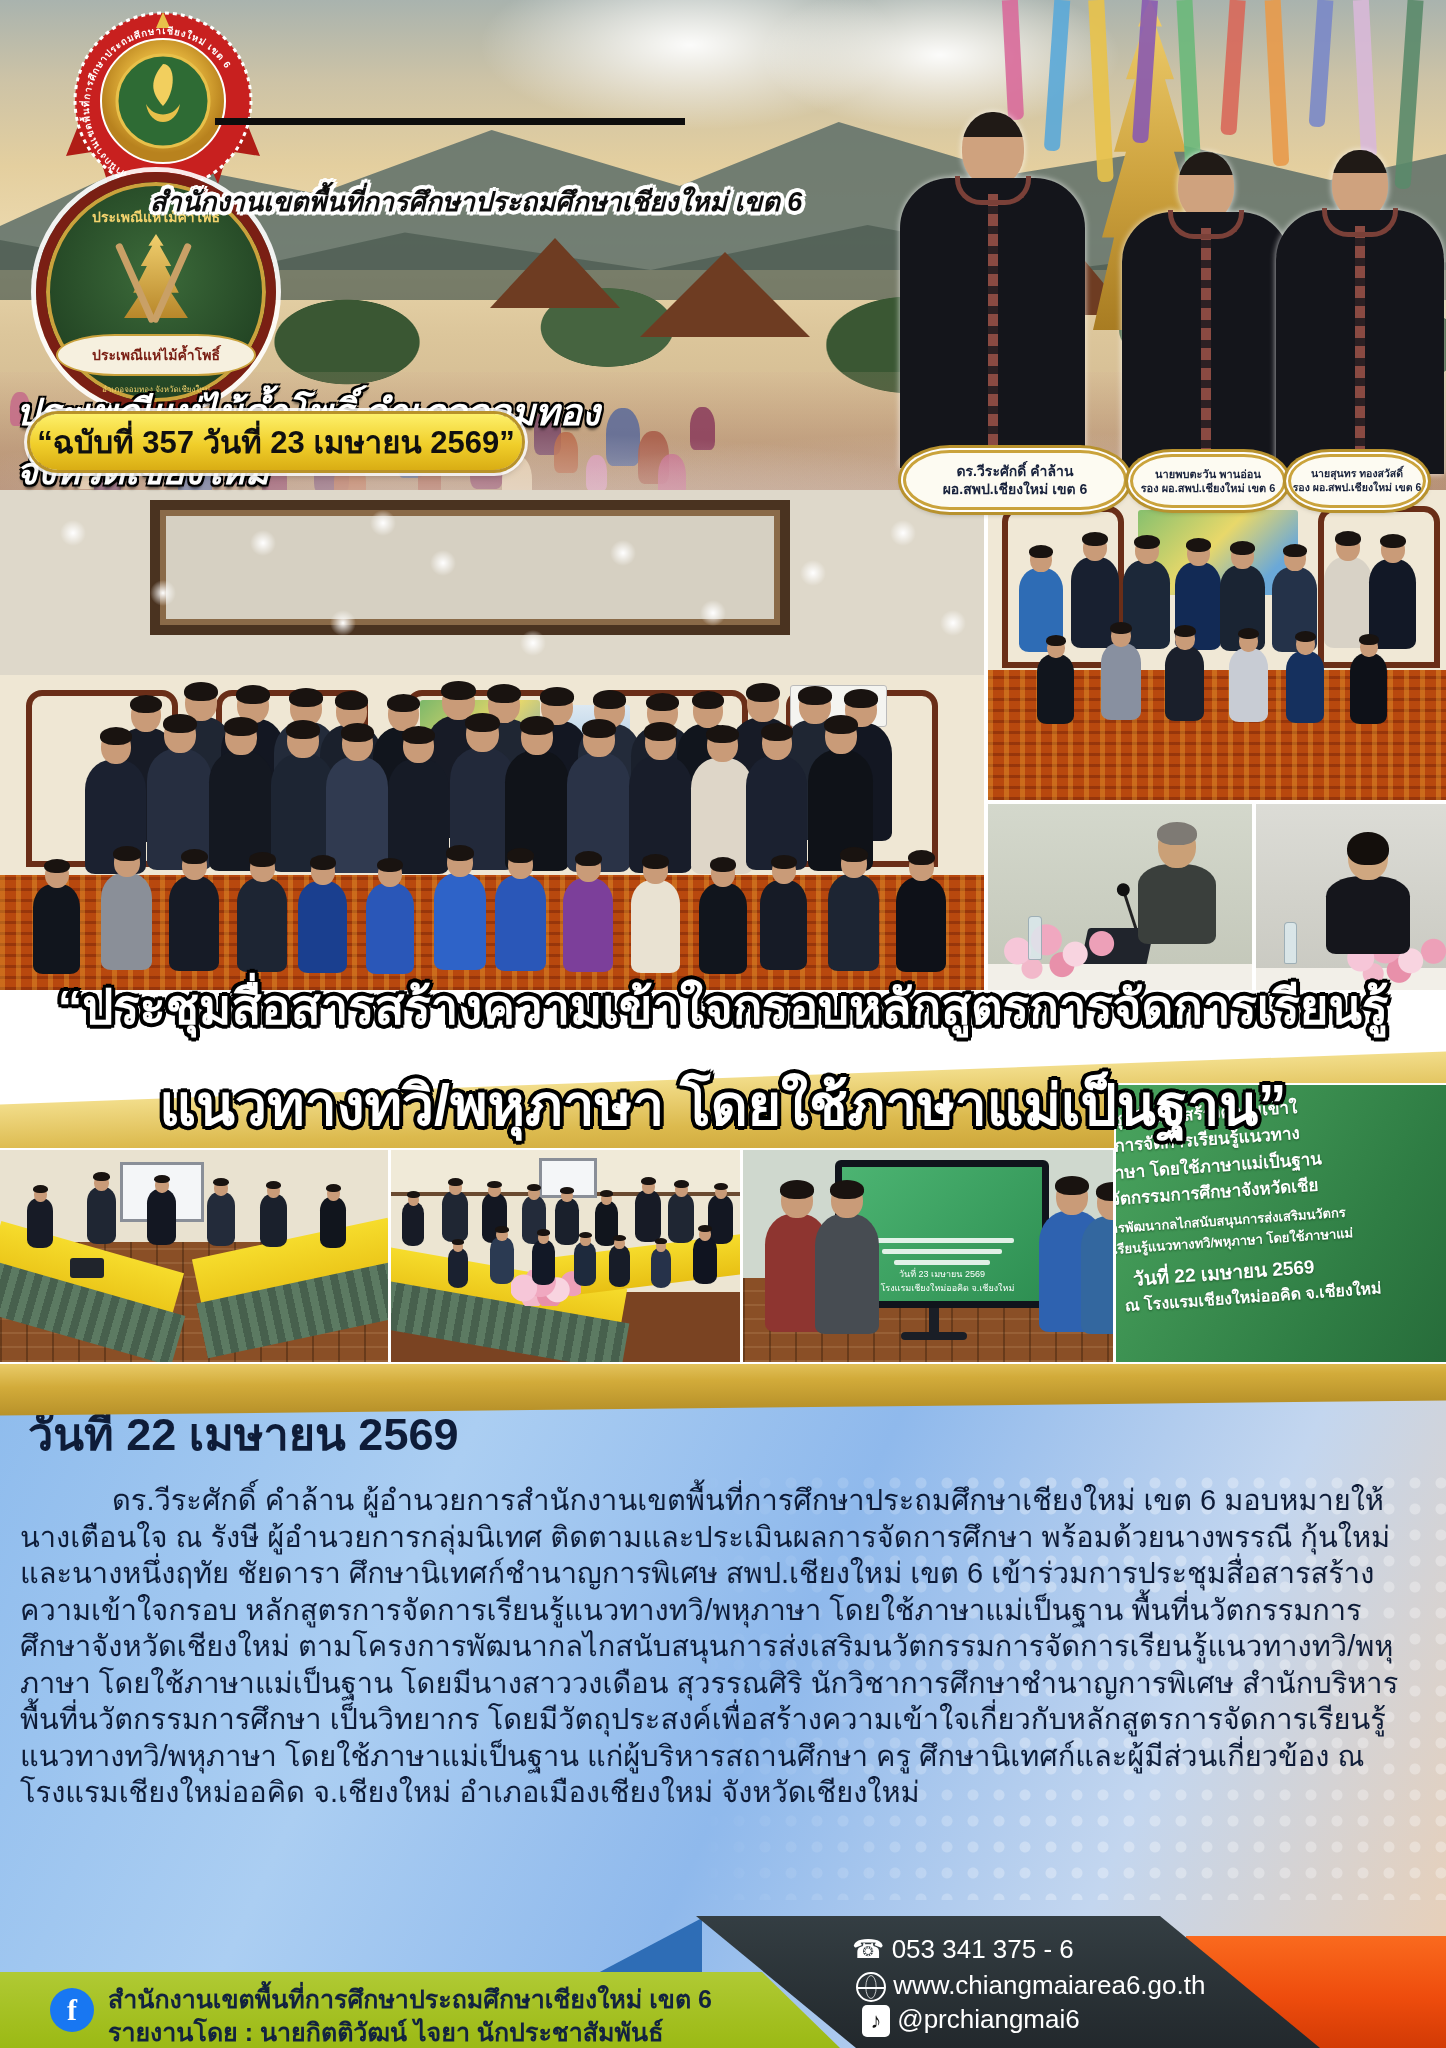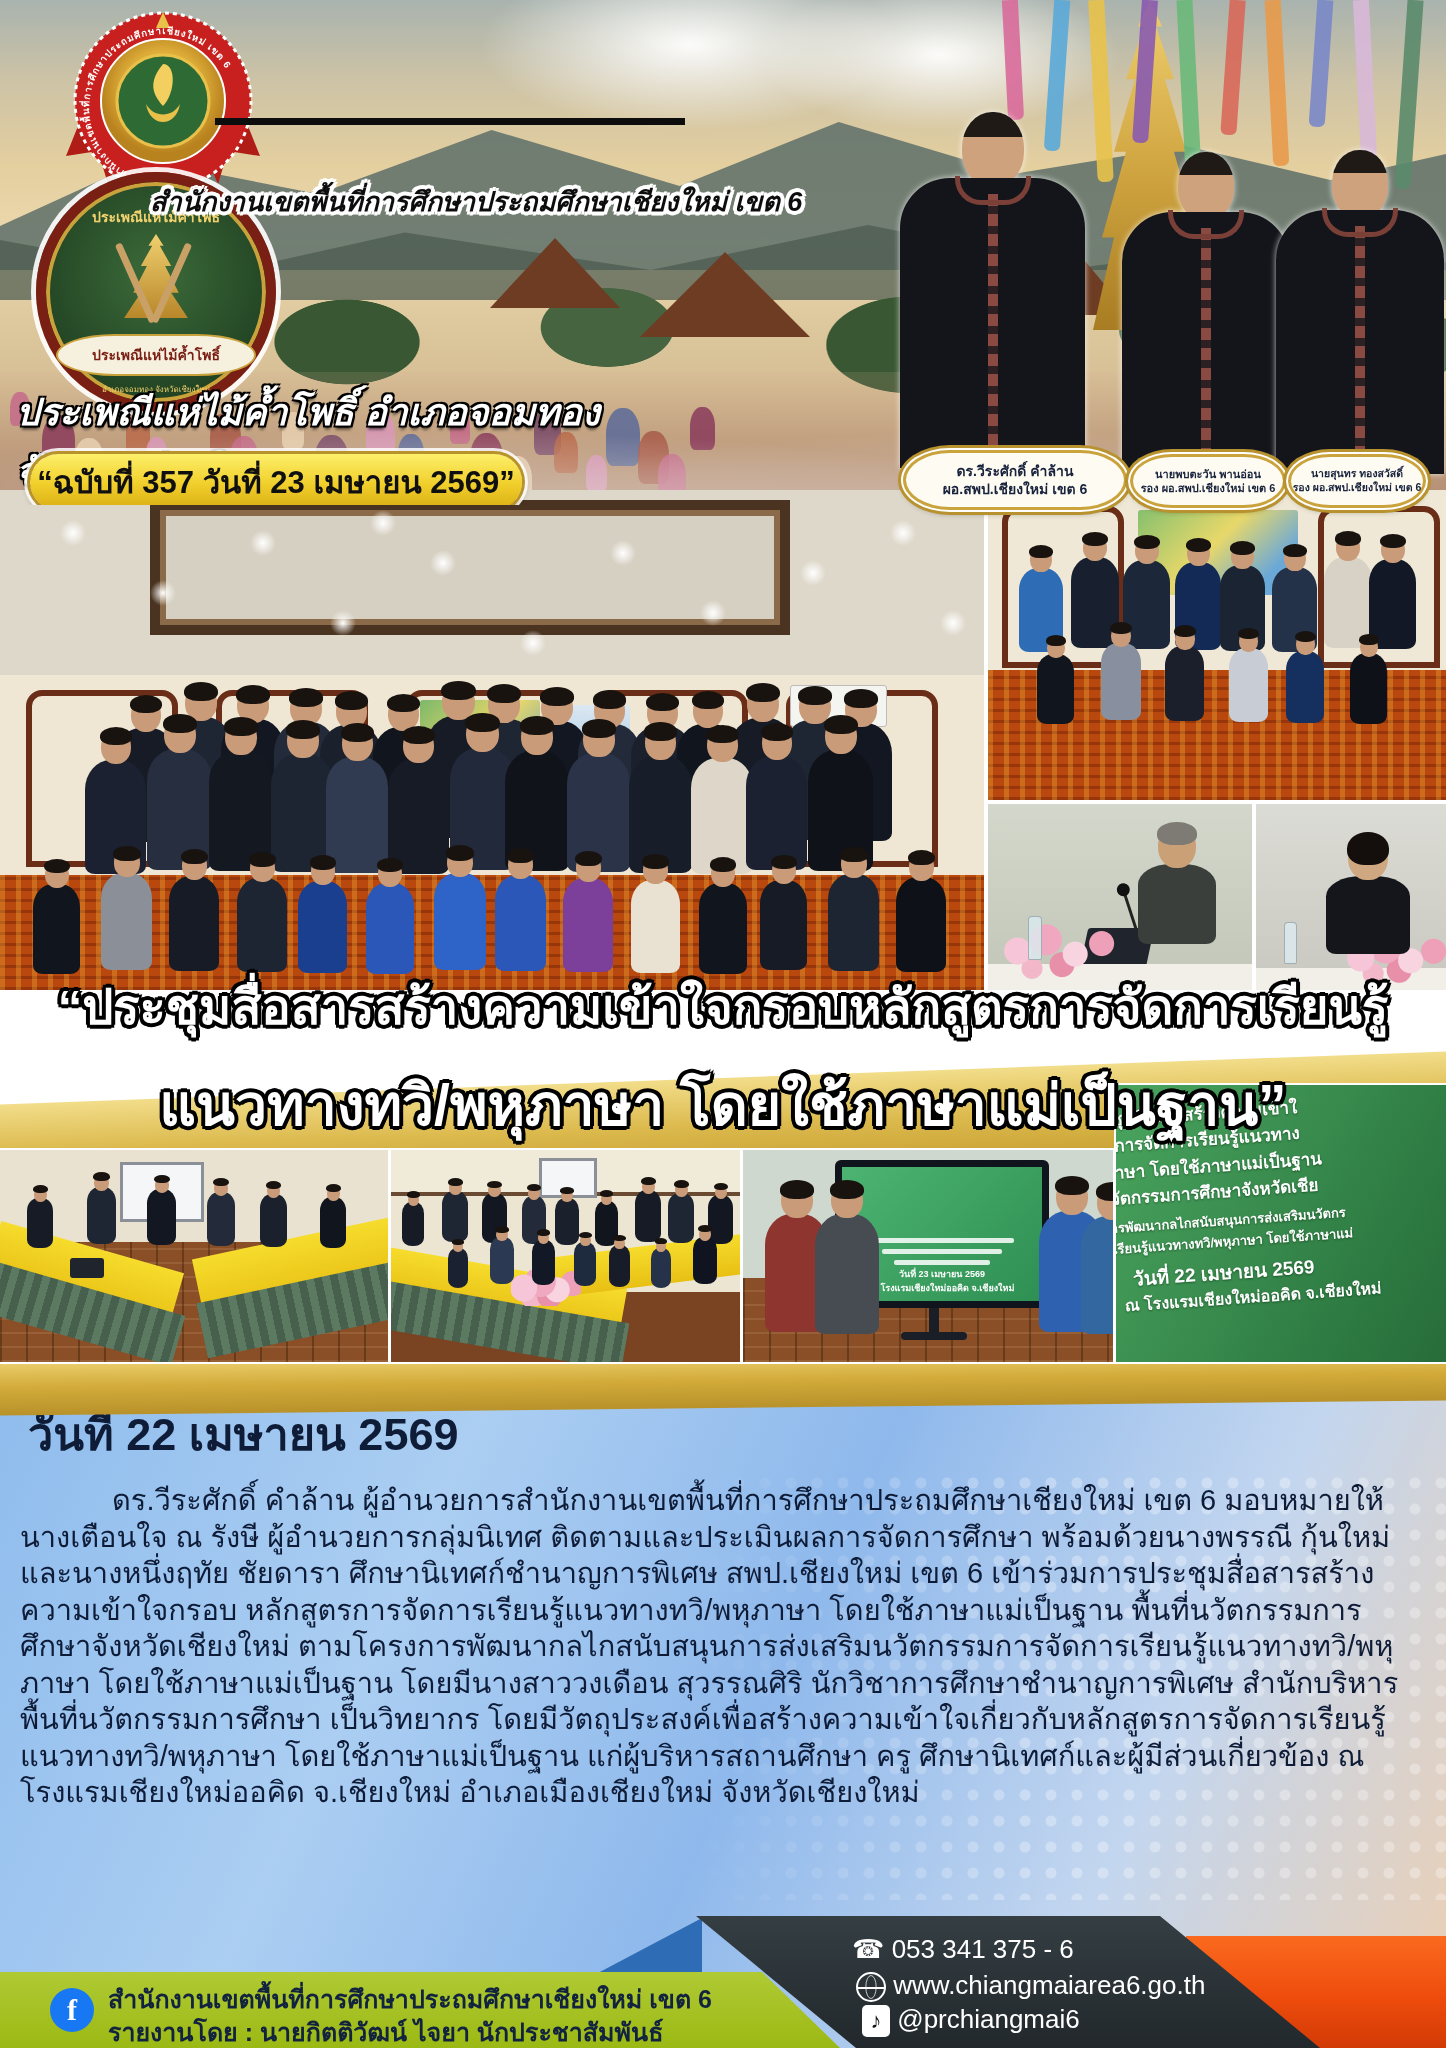--- a/index.html
+++ b/index.html
@@ -61,21 +61,21 @@
         font-size:46px;font-weight:800;letter-spacing:8px;font-style:italic;z-index:5;}
   .org-line{position:absolute;left:150px;top:180px;width:760px;color:#0d0d0d;
         font-size:27px;font-weight:bold;font-style:italic;z-index:5;}
   .slogan{position:absolute;left:285px;top:222px;color:#0d0d0d;font-size:45px;font-weight:800;z-index:5;}
   .event-caption{position:absolute;left:16px;top:382px;width:700px;color:#fff;
         font-size:37px;font-weight:bold;font-style:italic;z-index:6;
         text-shadow:-2px -2px 0 #000,2px -2px 0 #000,-2px 2px 0 #000,2px 2px 0 #000,0 4px 3px rgba(0,0,0,.6);}
   .issue-pill{position:absolute;left:30px;top:414px;width:492px;height:56px;border-radius:30px;z-index:6;
         background:linear-gradient(180deg,#fdf06a,#f0ce2a 55%,#d9ad14);
         box-shadow:0 0 0 3px #b8922a,0 0 0 6px rgba(255,255,255,.85),0 4px 8px rgba(0,0,0,.4);
-        display:flex;align-items:center;justify-content:center;color:#101010;font-size:31px;font-weight:bold;margin-top:40px;}
+        display:flex;align-items:center;justify-content:center;color:#101010;font-size:31px;font-weight:bold;}
 
   
   .official{position:absolute;z-index:3;filter:drop-shadow(0 0 3px rgba(255,255,255,.75));display:flex;flex-direction:column;align-items:center;}
   .off-head{border-radius:48% 48% 45% 45%;background:linear-gradient(180deg,#201a16 0 34%,#cfa27e 34%);}
   .off-body{margin-top:-8px;background:#14151b;border-radius:50px 50px 0 0;position:relative;}
   .off-body::before{content:"";position:absolute;left:50%;top:16px;transform:translateX(-50%);
         width:10px;height:calc(100% - 16px);background:repeating-linear-gradient(180deg,#8a4a42 0 12px,#2c2023 12px 20px);}
   .off-body::after{content:"";position:absolute;top:-2px;left:50%;transform:translateX(-50%);
         width:66px;height:24px;border:5px solid #7a4038;border-top:none;border-radius:0 0 26px 26px;}
   .nameplate{position:absolute;background:#fdfbf2;border:3px solid #caa33c;z-index:7;
@@ -132,21 +132,21 @@
   .yellowtable{position:absolute;background:linear-gradient(180deg,#f6dc2c,#e8c014);}
   .tableskirt{position:absolute;background:repeating-linear-gradient(90deg,#5c7a62 0 8px,#47604d 8px 16px);}
   .woodfloor{position:absolute;left:0;bottom:0;width:100%;background:#8a4f26;
         background-image:repeating-linear-gradient(90deg,rgba(40,20,5,.35) 0 2px,transparent 2px 26px),
                          repeating-linear-gradient(0deg,rgba(255,220,170,.12) 0 2px,transparent 2px 14px);}
   .screenwhite{position:absolute;background:#f4f6f8;border:3px solid #8a8f98;}
   .tv{position:absolute;background:#10141c;border-radius:6px;padding:7px;z-index:1;}
   .tv-screen{width:100%;height:100%;background:linear-gradient(135deg,#4cb472,#2e8f52);position:relative;overflow:hidden;
         display:flex;flex-direction:column;align-items:center;justify-content:flex-end;padding-bottom:6px;box-sizing:border-box;}
   .tv-bar{width:72%;height:5px;background:rgba(255,255,255,.85);border-radius:2px;margin:3px 0;}
-  .tv-line{color:#fff;font-size:9px;font-weight:bold;line-height:1.5;text-align:center;}
+  .tv-line{color:#fff;font-size:9px;font-weight:normal;line-height:1.5;text-align:center;}
   .tv-stand{position:absolute;background:#1a1e26;}
 
   .st-green{position:absolute;left:1116px;top:1085px;width:330px;height:277px;z-index:13;overflow:hidden;
         background:linear-gradient(120deg,#4aa55f,#2f7d44 70%,#276c3a);box-shadow:0 0 0 2px #fff;}
   .gb-inner{position:absolute;left:-28px;top:10px;width:420px;transform:rotate(-4deg);color:#fff;font-weight:bold;
         text-shadow:0 1px 2px rgba(0,40,10,.5);}
   .gb-line{white-space:nowrap;line-height:1.55;}
 
   .gold-div{position:absolute;left:-22px;width:1490px;top:1352px;height:56px;z-index:12;
         background:linear-gradient(180deg,#eed272,#d2ab3a 50%,#b8922a);transform:rotate(-.6deg);}

